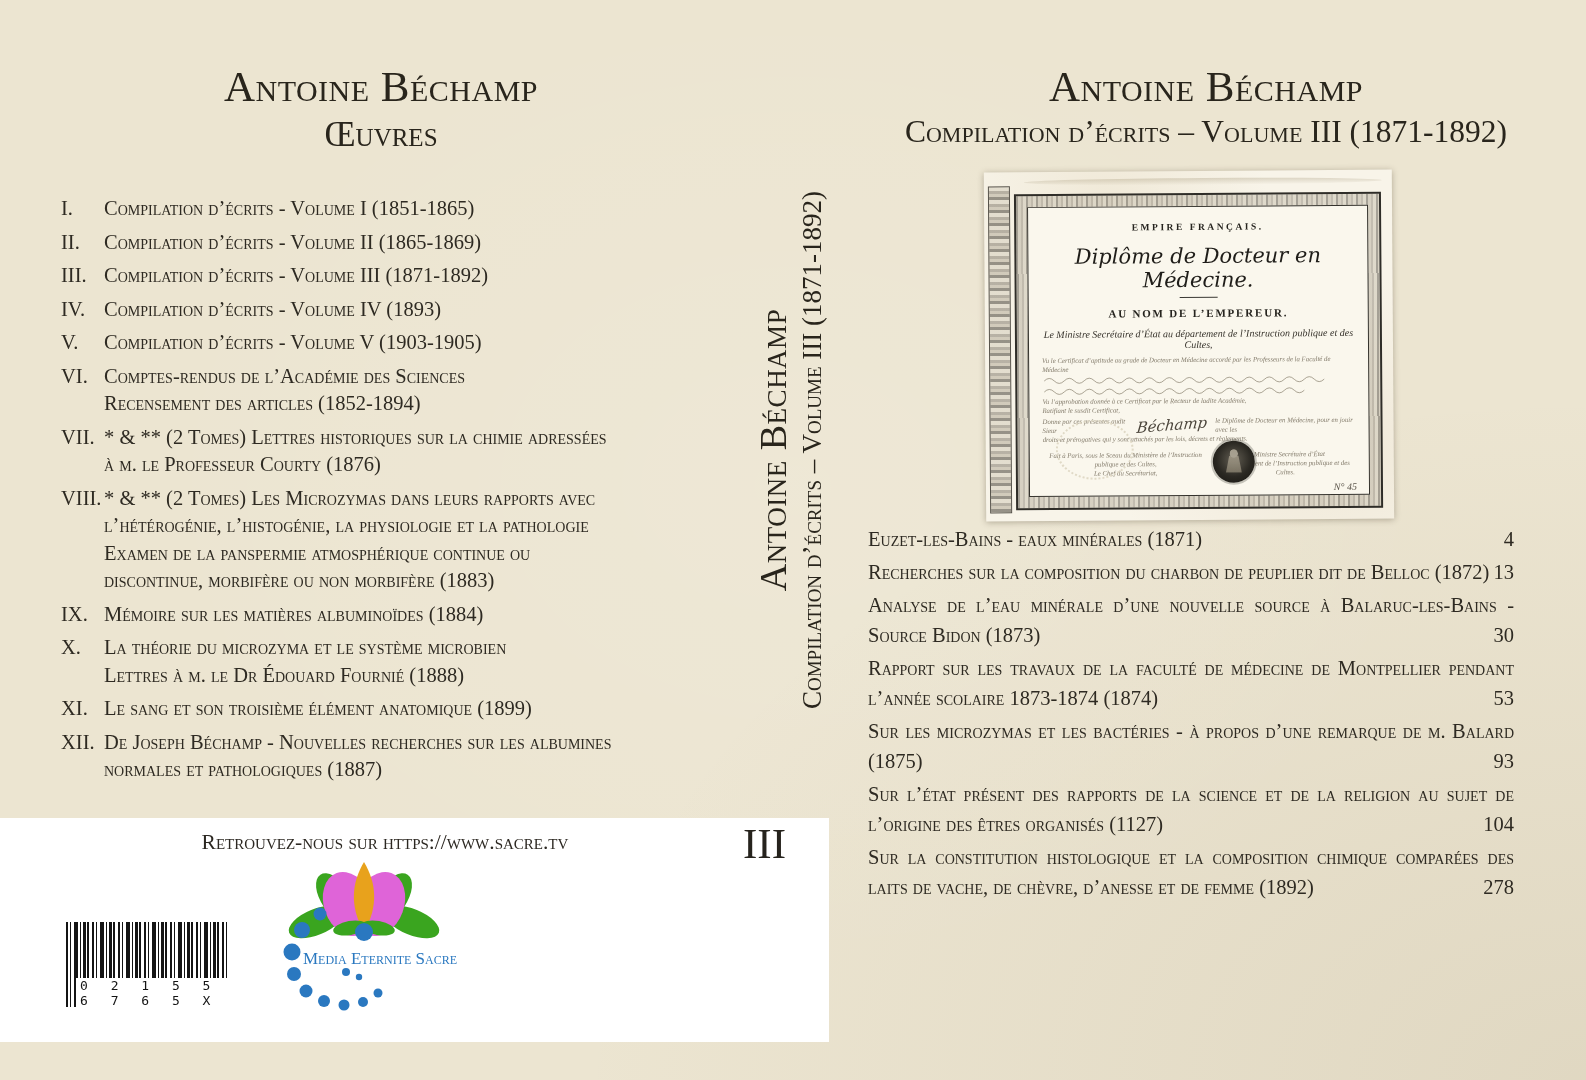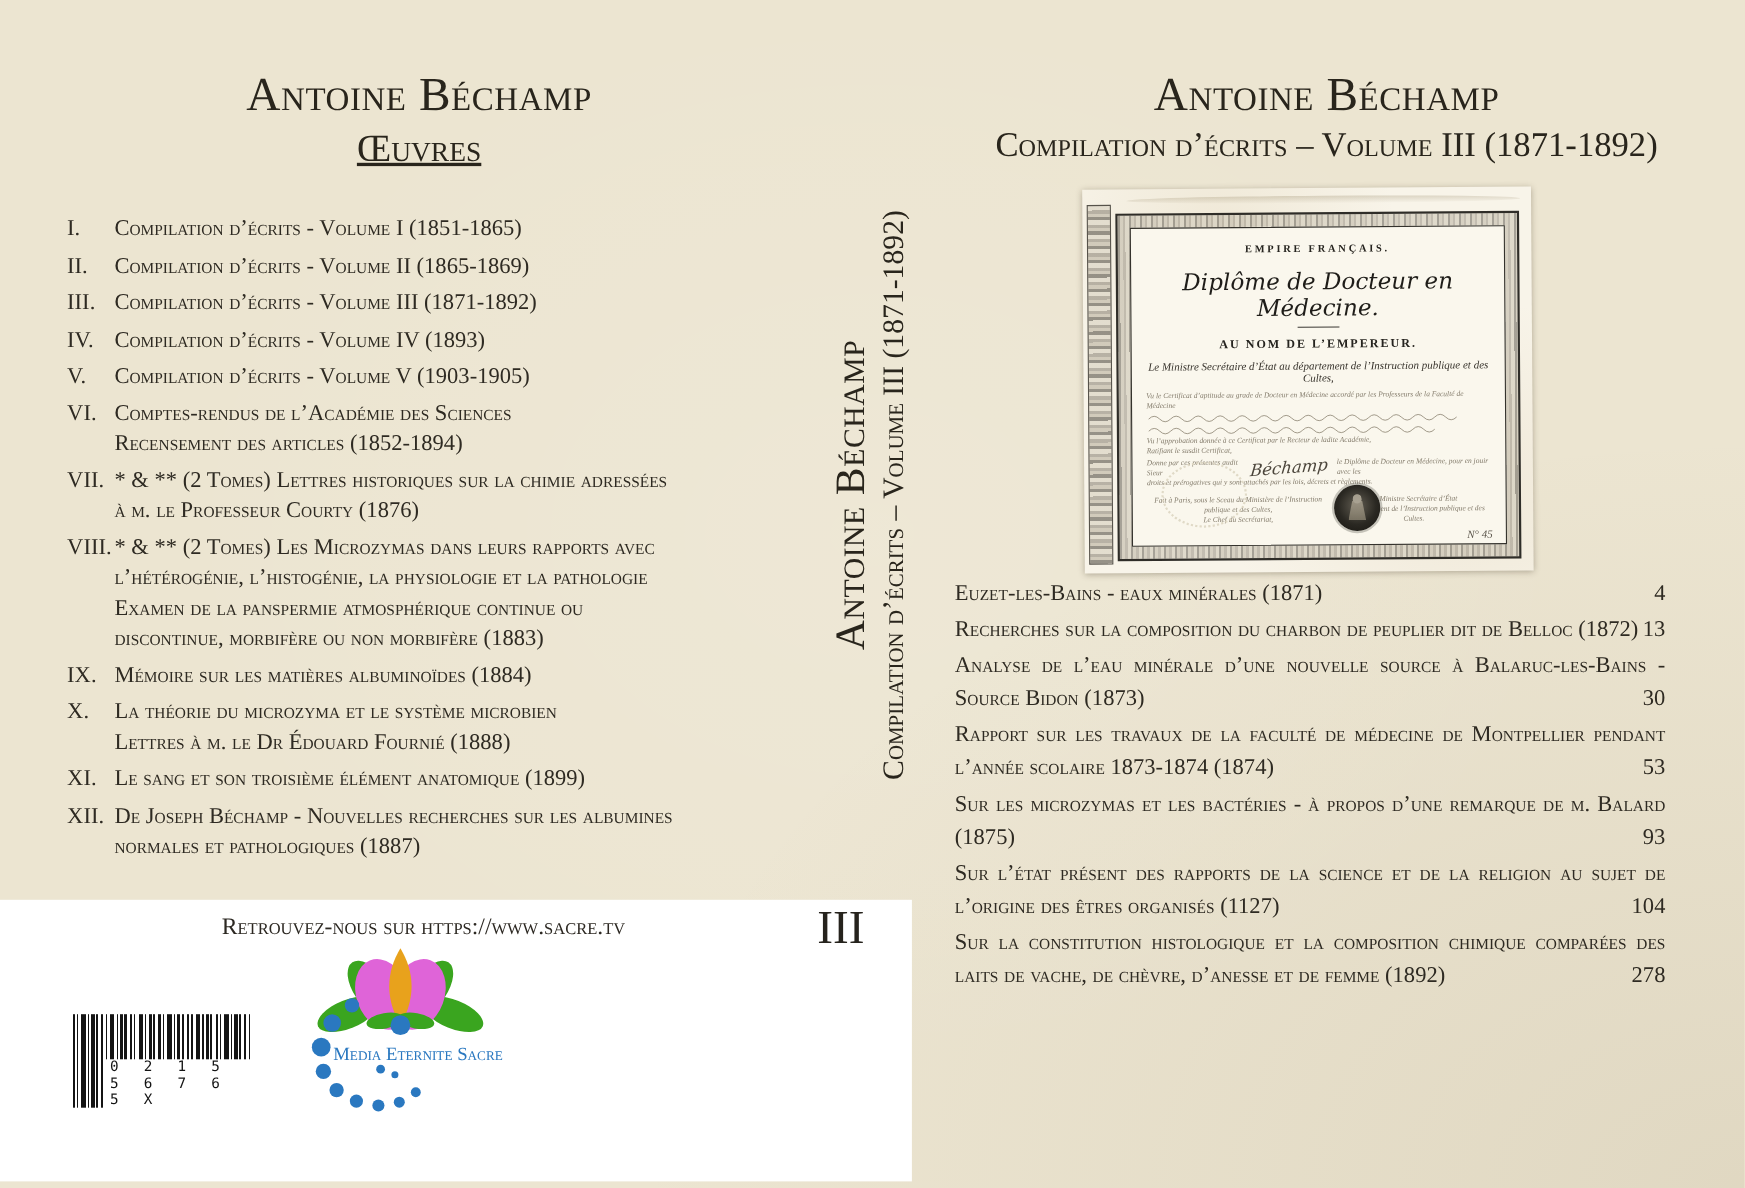--- a/index.html
+++ b/index.html
@@ -10,41 +10,41 @@
          background:
            radial-gradient(ellipse at 50% 45%, rgba(255,255,255,.10), rgba(0,0,0,0) 60%),
            radial-gradient(ellipse at 100% 100%, rgba(120,100,60,.10), rgba(0,0,0,0) 45%),
            #ece5d1;
          overflow:hidden;}
   .sc{font-variant:small-caps;}
 
   
   .back-head{position:absolute;left:0;top:62px;width:762px;text-align:center;}
   .back-title{font-size:43px;line-height:50px;color:#29251c;letter-spacing:.5px;}
-  .back-subtitle{font-size:35px;line-height:42px;color:#29251c;margin-top:2px;text-decoration:underline;}
+  .back-subtitle{font-size:35px;line-height:42px;color:#29251c;margin-top:2px;}
 
   .book-list{position:absolute;left:61px;top:195px;width:660px;}
   .book-item{display:flex;margin-bottom:6px;font-size:20.5px;line-height:27.5px;color:#2e2a22;}
   .book-item .num{flex:0 0 43px;}
   .book-item .txt{flex:1;white-space:pre-line;}
 
   
-  .band{position:absolute;left:0;top:818px;width:829px;height:256px;background:#ffffff;}
+  .band{position:absolute;left:0;top:818px;width:829px;height:224px;background:#ffffff;}
   .band-site{position:absolute;left:0;top:-2px;width:770px;text-align:center;
              font-size:21.5px;line-height:52px;color:#2c2822;}
 
   .barcode{position:absolute;left:66px;top:104px;width:162px;height:85px;background:#fff;}
   .barcode .bars{position:absolute;inset:0;
       background-image:repeating-linear-gradient(90deg,
         #141414 0 2px,#fff 2px 4px,#141414 4px 5px,#fff 5px 8px,
         #141414 8px 12px,#fff 12px 14px,#141414 14px 15px,#fff 15px 17px,
         #141414 17px 20px,#fff 20px 21px,#141414 21px 23px,#fff 23px 26px);}
   .barcode .digits{position:absolute;left:10px;bottom:-1px;background:#fff;
       font-family:"DejaVu Sans Mono",monospace;font-size:13px;line-height:15px;
-      letter-spacing:7.5px;color:#141414;padding:0 4px;margin-left:20px;}
+      letter-spacing:7.5px;color:#141414;padding:0 4px;}
 
   
   .logo{position:absolute;left:258px;top:42px;width:220px;height:170px;}
   .logo svg{display:block;}
 
   
   .spine{position:absolute;left:743px;top:0;width:94px;height:900px;}
   .spine-rot{position:absolute;top:50%;left:50%;
              transform:translate(-50%,-50%) rotate(-90deg);
              white-space:nowrap;text-align:center;}

